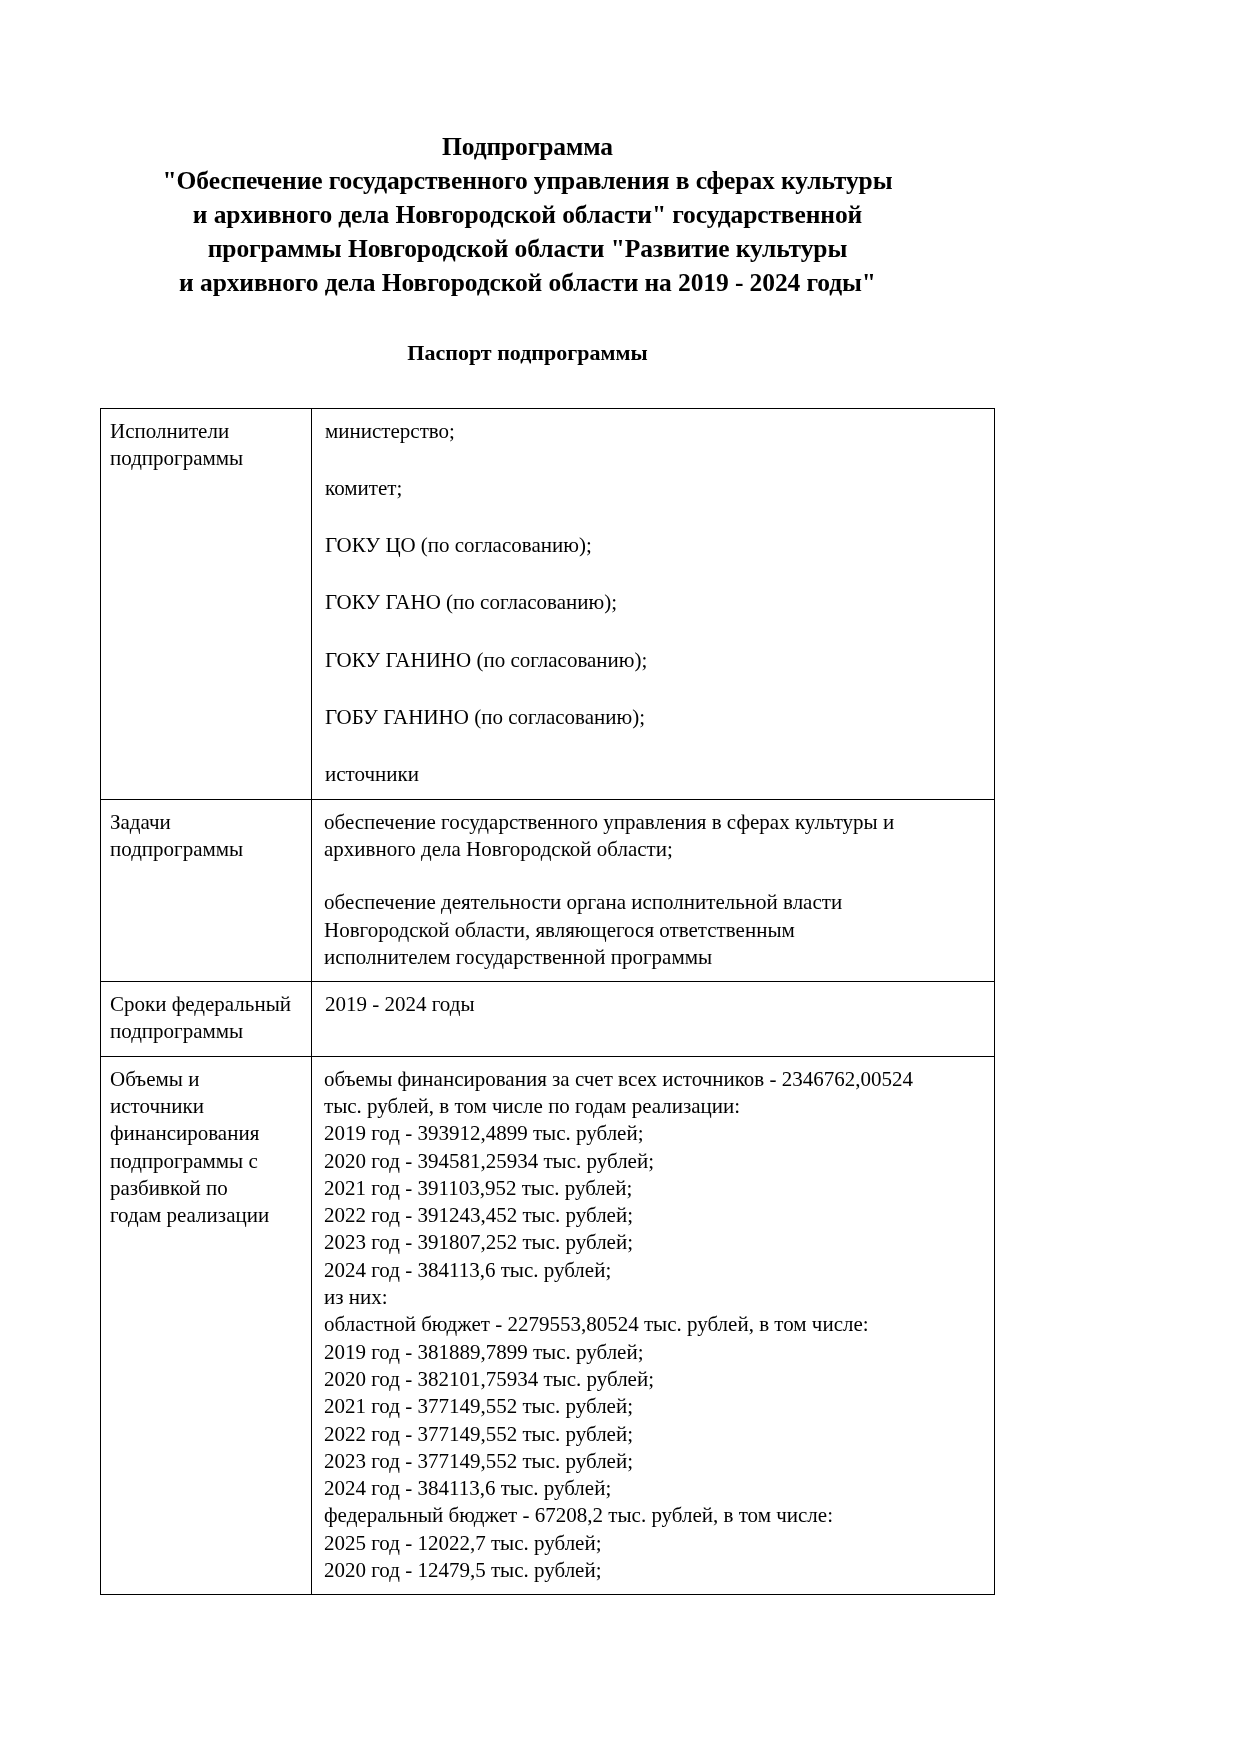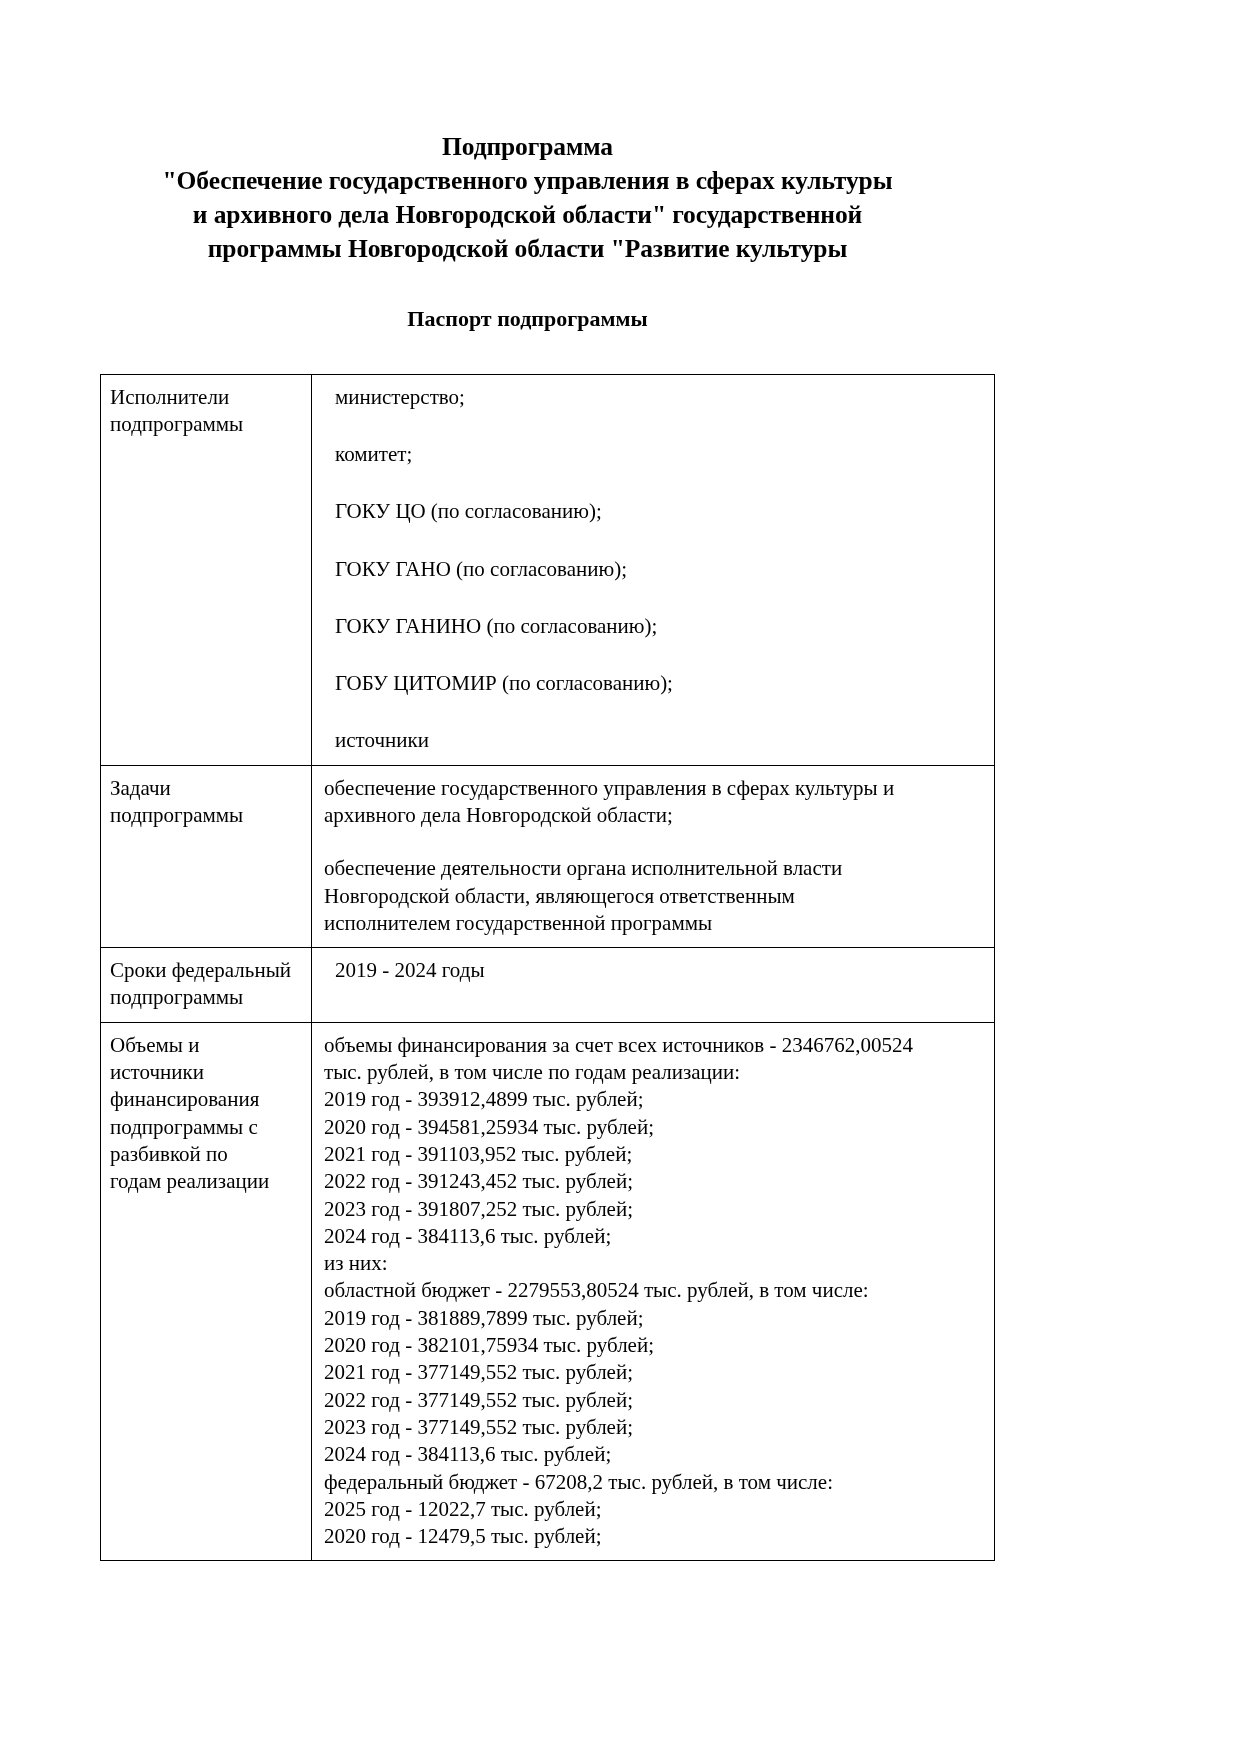--- a/index.html
+++ b/index.html
@@ -70,21 +70,21 @@
   }
   .passport-table td.value {
     width: 662px;
     padding-left: 12px;
   }
   .label-text {
     display: block;
     white-space: pre-line;
   }
   .para {
-    margin: 0 0 30px 11px;
+    margin: 0 0 30px 1px;
   }
   .para:last-child {
     margin-bottom: 0;
   }
   .para.tight {
     margin-bottom: 0;
   }
   .para-block {
     margin: 0 0 26px 0;
   }
@@ -102,39 +102,40 @@
 <body>
 
 <div class="page">
   <div class="content">
 
     <div class="doc-title">
       <span class="line">Подпрограмма</span>
       <span class="line">"Обеспечение государственного управления в сферах культуры</span>
       <span class="line">и архивного дела Новгородской области" государственной</span>
       <span class="line">программы Новгородской области "Развитие культуры</span>
+      <span class="line">и архивного дела Новгородской области на 2019 - 2024 годы"</span>
     </div>
 
     <div class="section-heading">Паспорт подпрограммы</div>
 
     <table class="passport-table">
       <tbody>
 
         <tr>
           <td class="label">
             <span class="label-text">Исполнители
 подпрограммы</span>
           </td>
           <td class="value">
             <p class="para">министерство;</p>
             <p class="para">комитет;</p>
             <p class="para">ГОКУ ЦО (по согласованию);</p>
             <p class="para">ГОКУ ГАНО (по согласованию);</p>
             <p class="para">ГОКУ ГАНИНО (по согласованию);</p>
-            <p class="para">ГОБУ ЦИТОМИР (по согласованию);</p>
+            <p class="para">ГОБУ ГАНИНО (по согласованию);</p>
             <p class="para">источники</p>
           </td>
         </tr>
 
         <tr>
           <td class="label">
             <span class="label-text">Задачи
 подпрограммы</span>
           </td>
           <td class="value">

